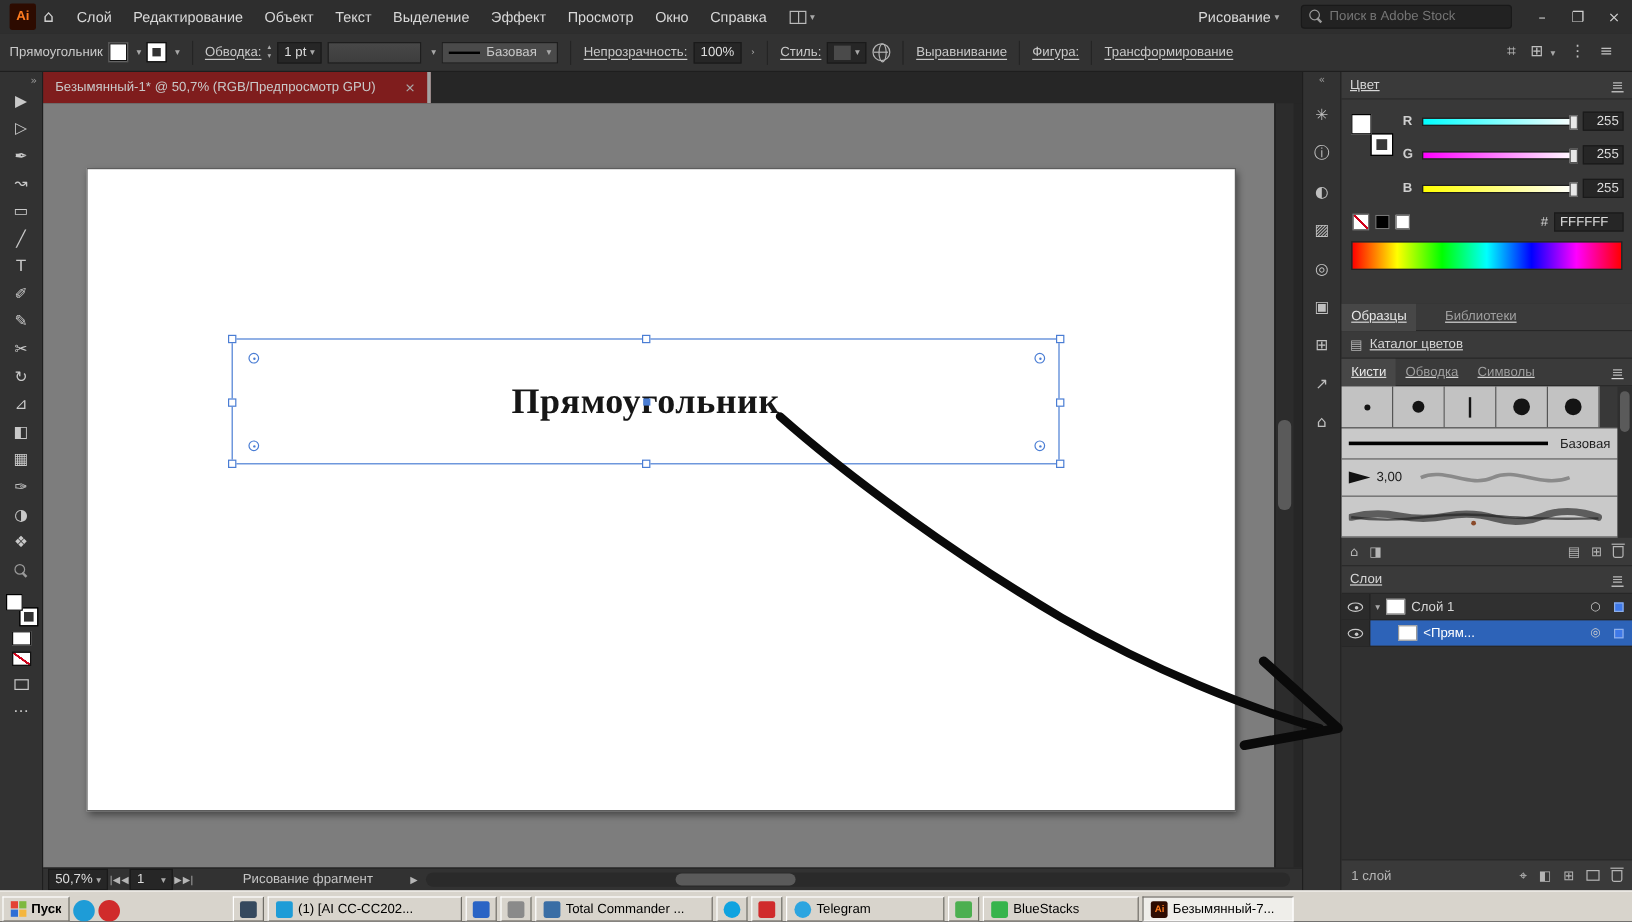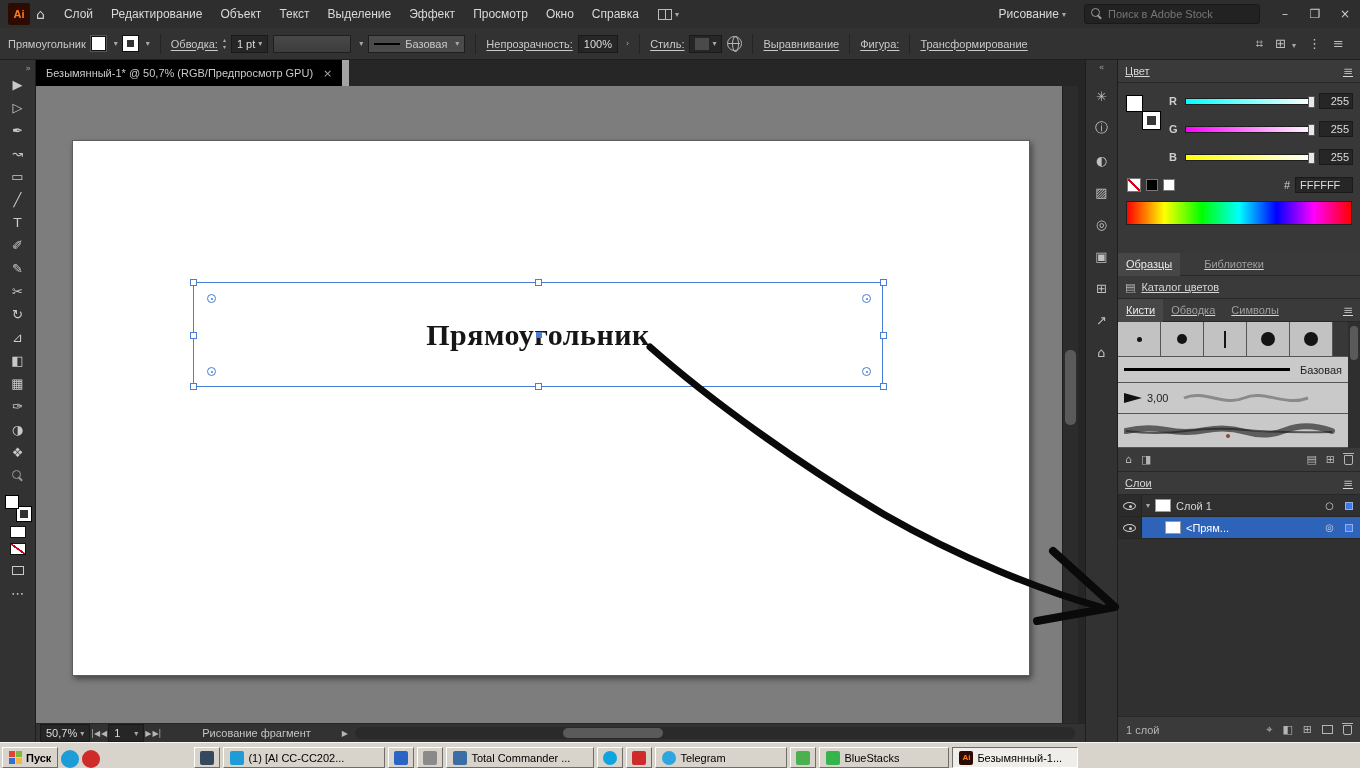--- a/index.html
+++ b/index.html
@@ -47,21 +47,21 @@
 #toolbar .expand{align-self:flex-end;margin-right:4px;font-size:9px;color:#9a9a9a;}
 .tool{width:24px;height:23px;display:flex;align-items:center;justify-content:center;font-size:13px;color:#c9c9c9;font-family:"DejaVu Sans",sans-serif;}
 .swatch-block{width:26px;height:26px;position:relative;margin-top:8px;}
 .swatch-block .stroke{position:absolute;right:0;bottom:0;width:14px;height:14px;border:3px solid #fff;outline:1px solid #000;}
 .swatch-block .fill{position:absolute;left:0;top:0;width:14px;height:14px;background:#fff;border:1px solid #000;}
 .mini{width:16px;height:12px;border:1px solid #111;margin-top:5px;}
 .none-mini{background:linear-gradient(to top right,#fff 44%,#d0021b 45%,#d0021b 55%,#fff 56%);}
 
 
 #tabbar{position:absolute;top:60px;left:36px;width:1049px;height:26px;background:#262626;display:flex;align-items:flex-end;}
-.doc-tab{height:26px;background:#000000;color:#c9c9c9;display:flex;align-items:center;padding:0 10px;gap:10px;font-size:11px;border-right:7px solid #a3a3a3;}
+.doc-tab{height:26px;background:#7f1d1d;color:#c9c9c9;display:flex;align-items:center;padding:0 10px;gap:24px;font-size:11px;border-right:3px solid #a3a3a3;}
 #canvas{position:absolute;top:86px;left:36px;width:1026px;height:637px;background:#7d7d7d;overflow:hidden;}
 #artboard{position:absolute;left:36px;top:54px;width:958px;height:536px;background:#fff;border:1px solid #5d5d5d;box-shadow:2px 3px 6px rgba(0,0,0,.45);}
 #selbox{position:absolute;left:120px;top:141px;width:690px;height:105px;border:1px solid #4a7dd4;display:flex;align-items:center;justify-content:center;}
 #selbox .txt{font-family:"Liberation Serif",serif;font-weight:bold;font-size:30px;color:#161616;letter-spacing:.5px;}
 .h{position:absolute;width:7px;height:7px;background:#fff;border:1px solid #4a7dd4;}
 .cw{position:absolute;width:9px;height:9px;border:1px solid #4a7dd4;border-radius:50%;background:rgba(255,255,255,.7);}
 .cw::after{content:"";position:absolute;left:2.5px;top:2.5px;width:2px;height:2px;background:#4a7dd4;border-radius:50%;}
 .cm{position:absolute;left:342px;top:49px;width:6px;height:6px;background:#4a7dd4;}
 #vscroll{position:absolute;top:86px;left:1062px;width:16px;height:637px;background:#2c2c2c;border-left:1px solid #1e1e1e;}
 #vscroll .thumb{position:absolute;left:2px;top:264px;width:11px;height:75px;background:#5a5a5a;border-radius:5px;}
@@ -521,20 +521,20 @@
   </div>
   <div class="tbtn smbtn">
       <span class="appic" style="background:#4caf50"></span>
     </div>
   <div class="tbtn" style="width:130px">
     <span class="appic" style="background:#36b44c"></span>
     <span class="lab">BlueStacks</span>
   </div>
   <div class="tbtn active" style="width:126px">
     <span class="appic" style="background:#2d0b00;color:#ff7c1f">Ai</span>
-    <span class="lab">Безымянный-1...</span>
+    <span class="lab">Безымянный-7...</span>
   </div>
 </div>
 
 <svg id="annotation-arrow" viewBox="0 0 1360 768">
   <path d="M650,347 C710,400 800,465 885,515 C960,558 1040,590 1100,607" fill="none" stroke="#0a0a0a" stroke-width="7" stroke-linecap="round"></path>
   <path d="M1053,551 L1115,607 L1037,621" fill="none" stroke="#0a0a0a" stroke-width="8" stroke-linecap="round" stroke-linejoin="round"></path>
 </svg>
 
 </body></html>

